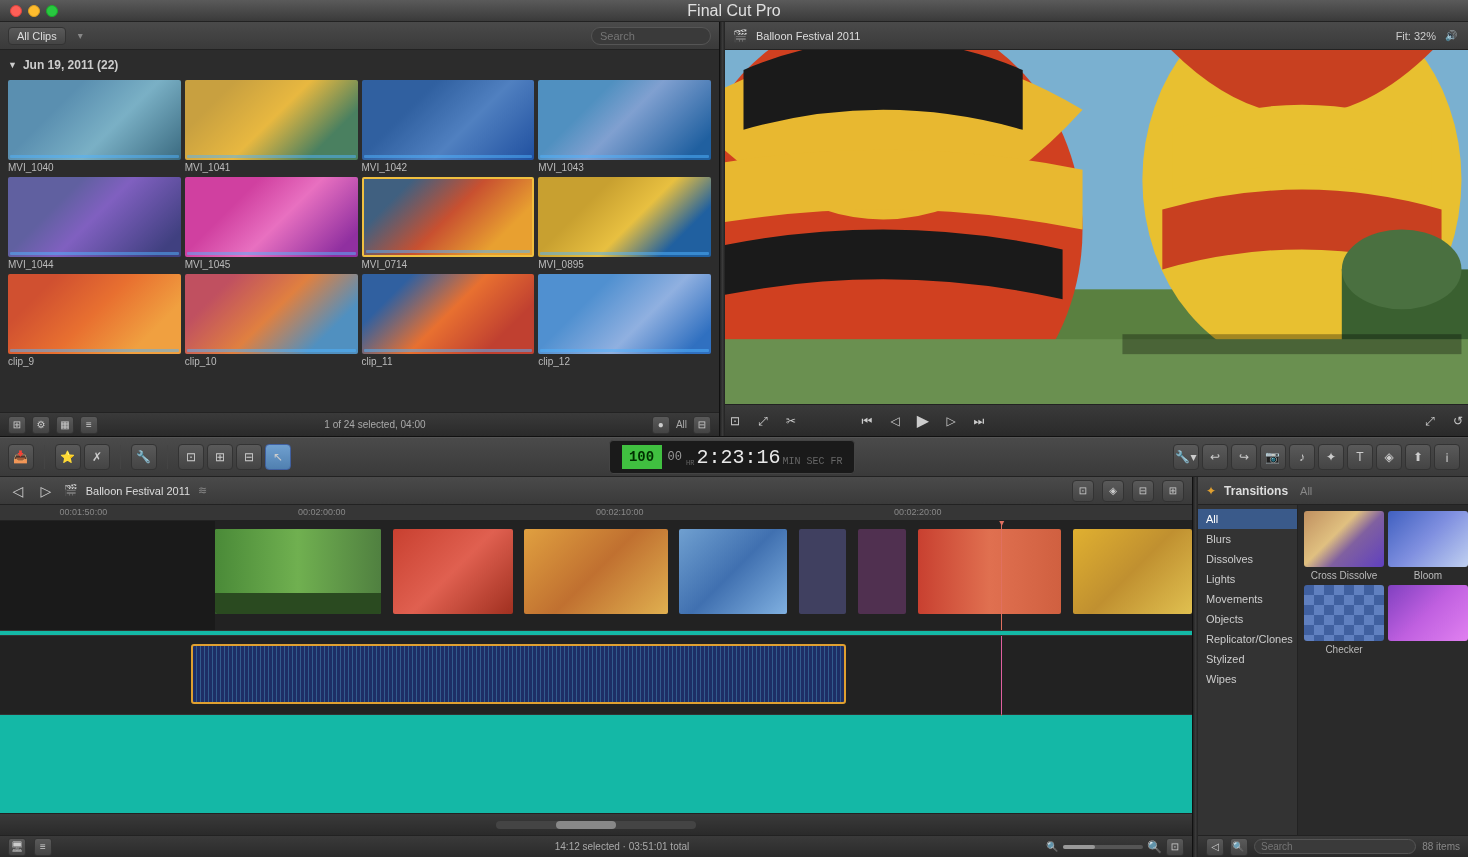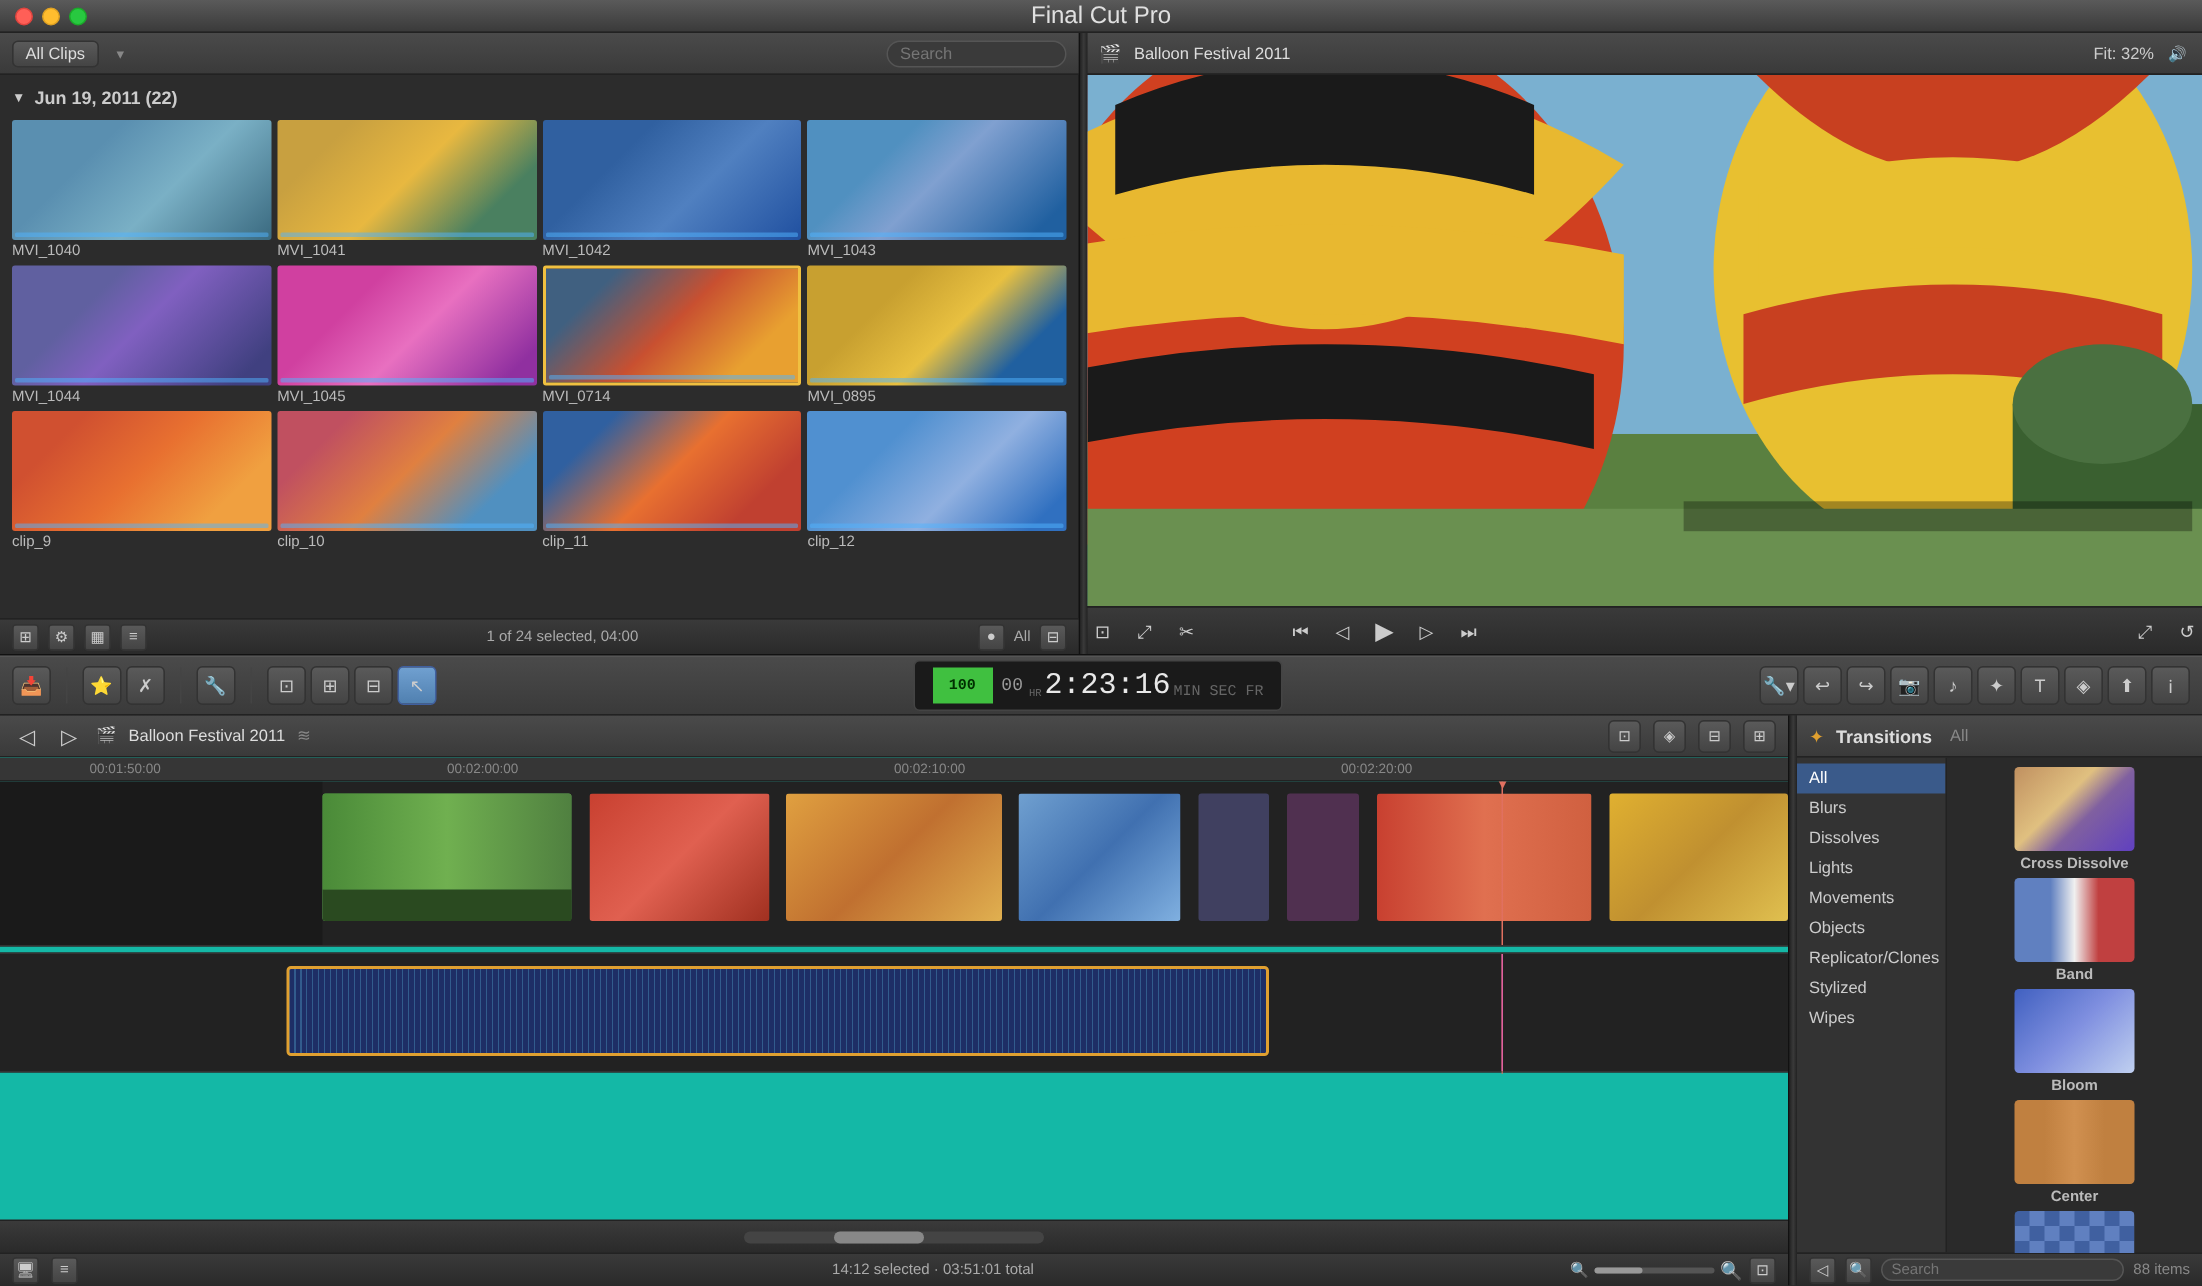--- a/index.html
+++ b/index.html
@@ -306,21 +306,21 @@
       gap: 2px;
     }
 
     .timecode-green {
       width: 40px; height: 24px;
       background: #40c040;
       border-radius: 0;
       display: flex;
       align-items: center;
       justify-content: center;
-      font-size: 10px;
+      font-size: 14px;
       color: #003000;
       font-weight: bold;
       margin-right: 4px;
     }
 
     
     #bottom-section {
       display: flex;
       flex: 1;
       min-height: 0;
@@ -514,24 +514,23 @@
     .trans-category.active {
       background: #3a5a8a;
       color: #fff;
     }
 
     #transitions-grid {
       flex: 1;
       overflow-y: auto;
       padding: 6px;
       display: grid;
-      grid-template-columns: repeat(1, 1fr);
+      grid-template-columns: repeat(3, 1fr);
       gap: 4px;
       align-content: start;
-      font-weight: bold;
     }
 
     .trans-item {
       display: flex;
       flex-direction: column;
       align-items: center;
       cursor: pointer;
     }
 
     .trans-thumb {
@@ -969,24 +968,20 @@
             <div class="trans-category">Stylized</div>
             <div class="trans-category">Wipes</div>
           </div>
         <div id="transitions-grid">
 
         <div class="trans-item">
       <div class="trans-thumb trans-cross-dissolve"></div>
       <span class="trans-name">Cross Dissolve</span>
     </div>
             <div class="trans-item">
-      <div class="trans-thumb trans-band"></div>
-      <span class="trans-name">Band</span>
-    </div>
-            <div class="trans-item">
       <div class="trans-thumb trans-bloom"></div>
       <span class="trans-name">Bloom</span>
     </div>
             <div class="trans-item">
       <div class="trans-thumb trans-center"></div>
       <span class="trans-name">Center</span>
     </div>
             <div class="trans-item">
       <div class="trans-thumb trans-checker"></div>
       <span class="trans-name">Checker</span>

